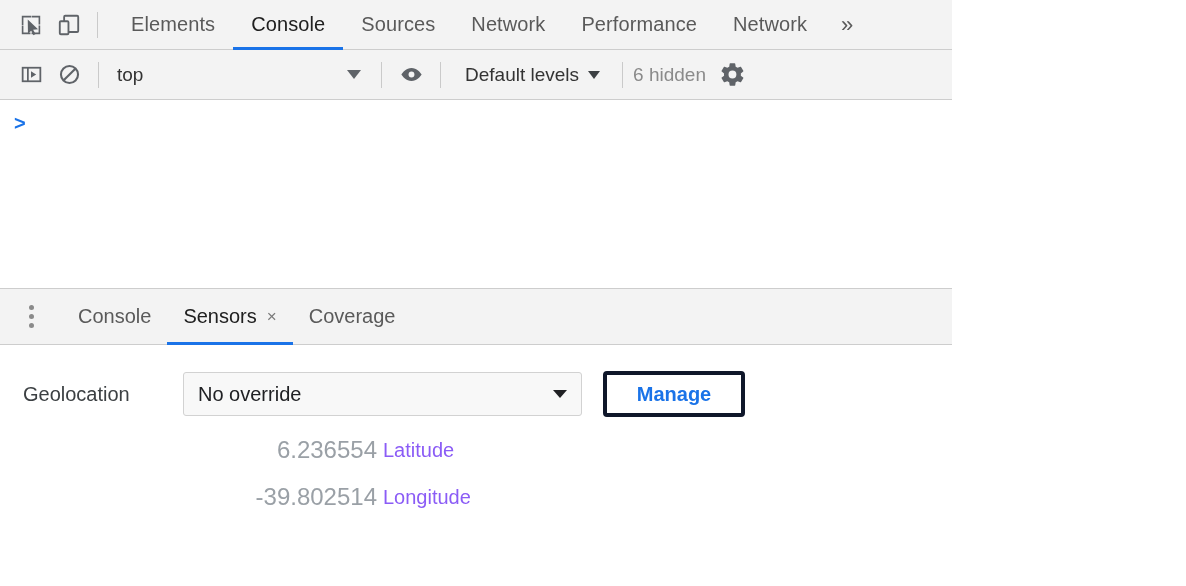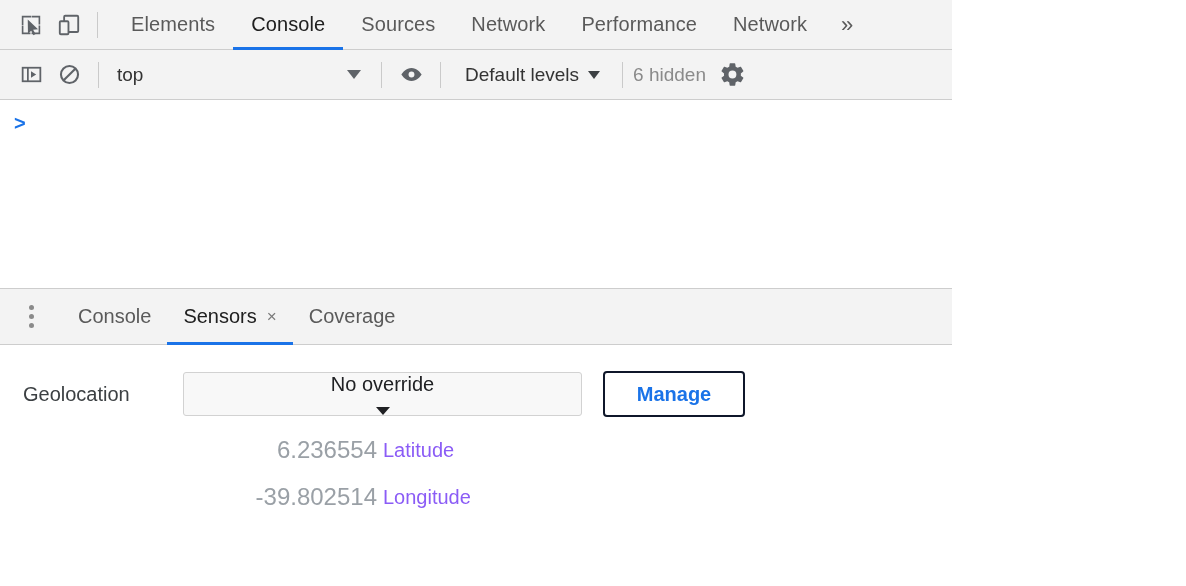--- a/index.html
+++ b/index.html
@@ -296,34 +296,33 @@
     background: #f8f8f8;
     border: 1px solid #d2d2d2;
     border-radius: 3px;
     display: flex;
     align-items: center;
     justify-content: space-between;
     padding: 0 14px 0 14px;
     font-size: 20px;
     color: #202124;
     cursor: pointer;
-    flex-direction: column;
   }
   .geo-select .caret {
     width: 0; height: 0;
     border-left: 7px solid transparent;
     border-right: 7px solid transparent;
     border-top: 8px solid #202124;
   }
   .manage-btn {
     margin-left: 21px;
     width: 142px;
     height: 46px;
     background: #ffffff;
-    border: 2px solid #0f172a;
+    border: 4px solid #0f172a;
     border-radius: 4px;
     color: #1a73e8;
     font-size: 20px;
     font-weight: bold;
     font-family: "Liberation Sans", sans-serif;
     cursor: pointer;
     display: flex;
     align-items: center;
     justify-content: center;
   }

